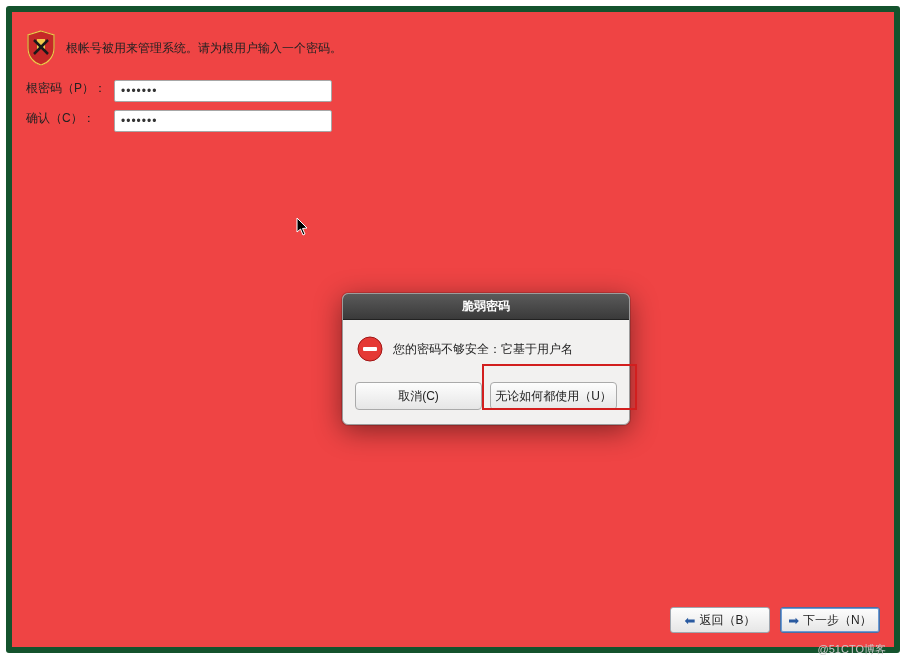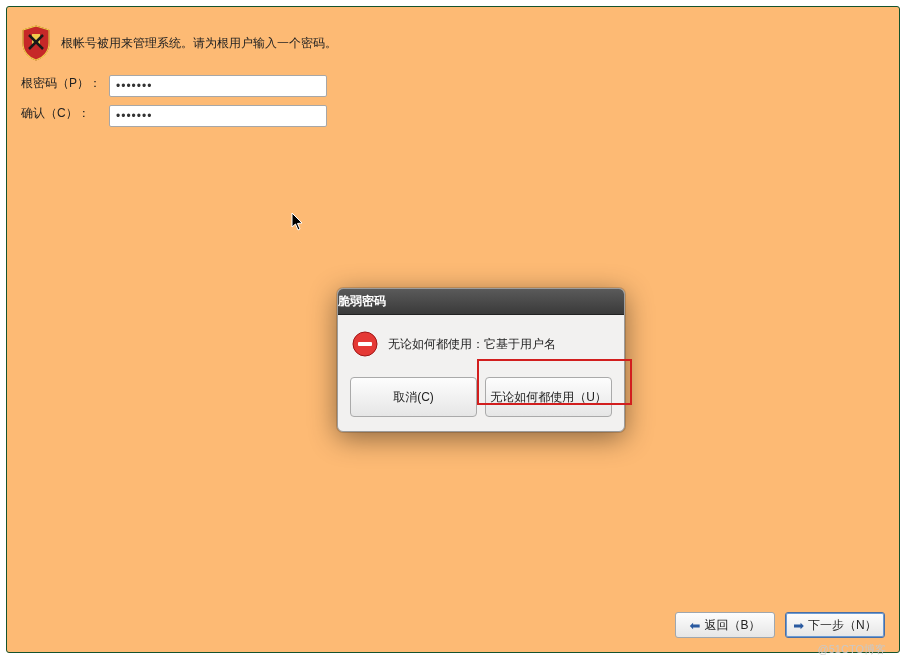--- a/index.html
+++ b/index.html
@@ -15,22 +15,22 @@
       height: 659px;
       position: relative;
       overflow: hidden;
     }
     .main-panel {
       position: absolute;
       left: 6px;
       top: 6px;
       right: 6px;
       bottom: 6px;
-      background: #fdba74;
-      border: 1px solid #14532d;
+      background: #ef4444;
+      border: 6px solid #14532d;
       border-radius: 3px;
     }
     .header-row {
       display: flex;
       align-items: center;
       padding: 18px 14px 8px 14px;
       gap: 10px;
     }
     .shield-icon {
       width: 30px;
@@ -87,20 +87,21 @@
       width: 288px;
       background: #f2f1f0;
       border: 1px solid #9c9c9c;
       border-radius: 6px;
       box-shadow: 0 6px 28px rgba(0,0,0,0.45), 0 0 0 1px rgba(0,0,0,0.15);
       overflow: visible;
     }
     .dialog-titlebar {
       background: linear-gradient(to bottom, #5a5a5a, #3a3a3a);
       color: #fff;
+      text-align: center;
       font-size: 12px;
       font-weight: bold;
       padding: 4px 0;
       border-top-left-radius: 5px;
       border-top-right-radius: 5px;
       border-bottom: 1px solid #222;
     }
     .dialog-body {
       display: flex;
       align-items: center;
@@ -117,21 +118,21 @@
       color: #222;
     }
     .dialog-buttons {
       display: flex;
       gap: 8px;
       padding: 6px 12px 14px 12px;
       justify-content: center;
     }
     .dlg-btn {
       flex: 1;
-      height: 40px;
+      height: 28px;
       border: 1px solid #aaa;
       border-radius: 4px;
       background: linear-gradient(to bottom, #fdfdfd, #e6e6e6);
       font-size: 12px;
       color: #222;
       cursor: pointer;
       font-family: inherit;
     }
     .highlight-box {
       position: absolute;
@@ -218,21 +219,21 @@
 
   <div class="dialog">
     <div class="dialog-titlebar">脆弱密码</div>
     <div class="dialog-body">
       <div class="error-icon">
         <svg viewBox="0 0 26 26">
           <circle cx="13" cy="13" r="12" fill="#e53935" stroke="#a01515" stroke-width="1"></circle>
           <rect x="6" y="11" width="14" height="4" rx="1" fill="#fff"></rect>
         </svg>
       </div>
-      <div class="dialog-message">无论如何都使用：它基于用户名</div>
+      <div class="dialog-message">您的密码不够安全：它基于用户名</div>
     </div>
     <div class="dialog-buttons">
       <button class="dlg-btn">取消(C)</button>
       <button class="dlg-btn">无论如何都使用（U）</button>
     </div>
   </div>
 
   <div class="highlight-box"></div>
 
   <div class="footer-buttons">

